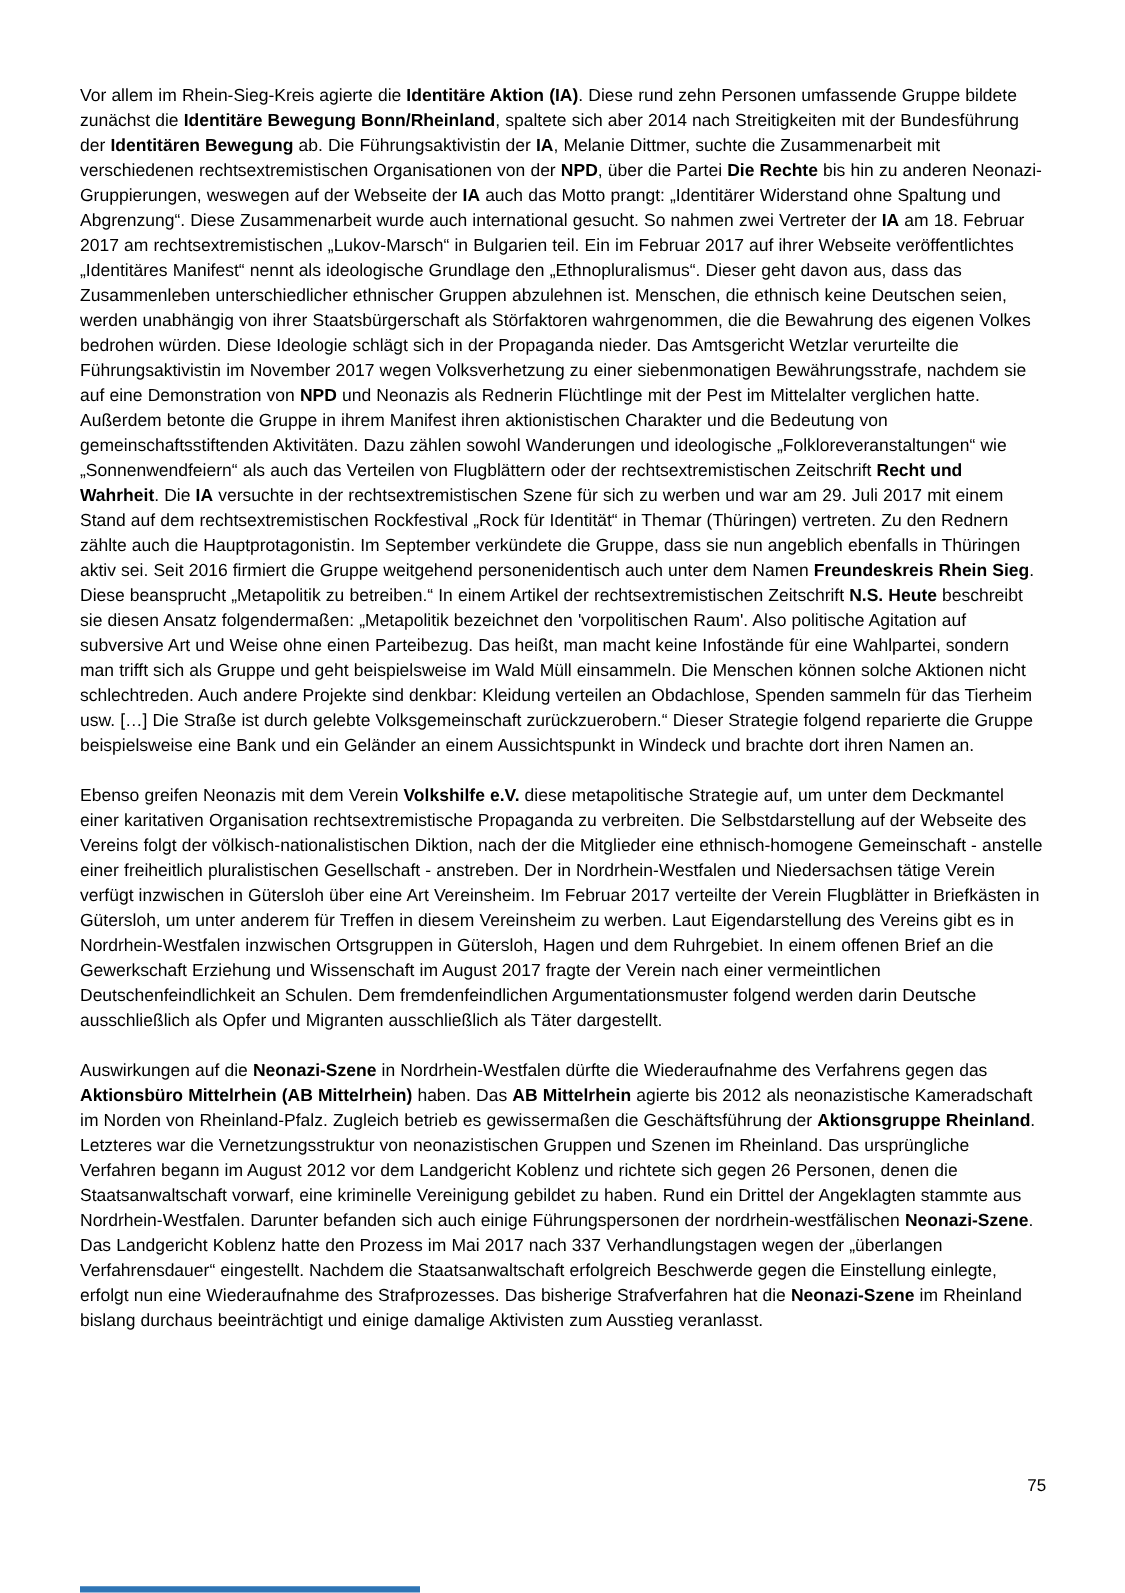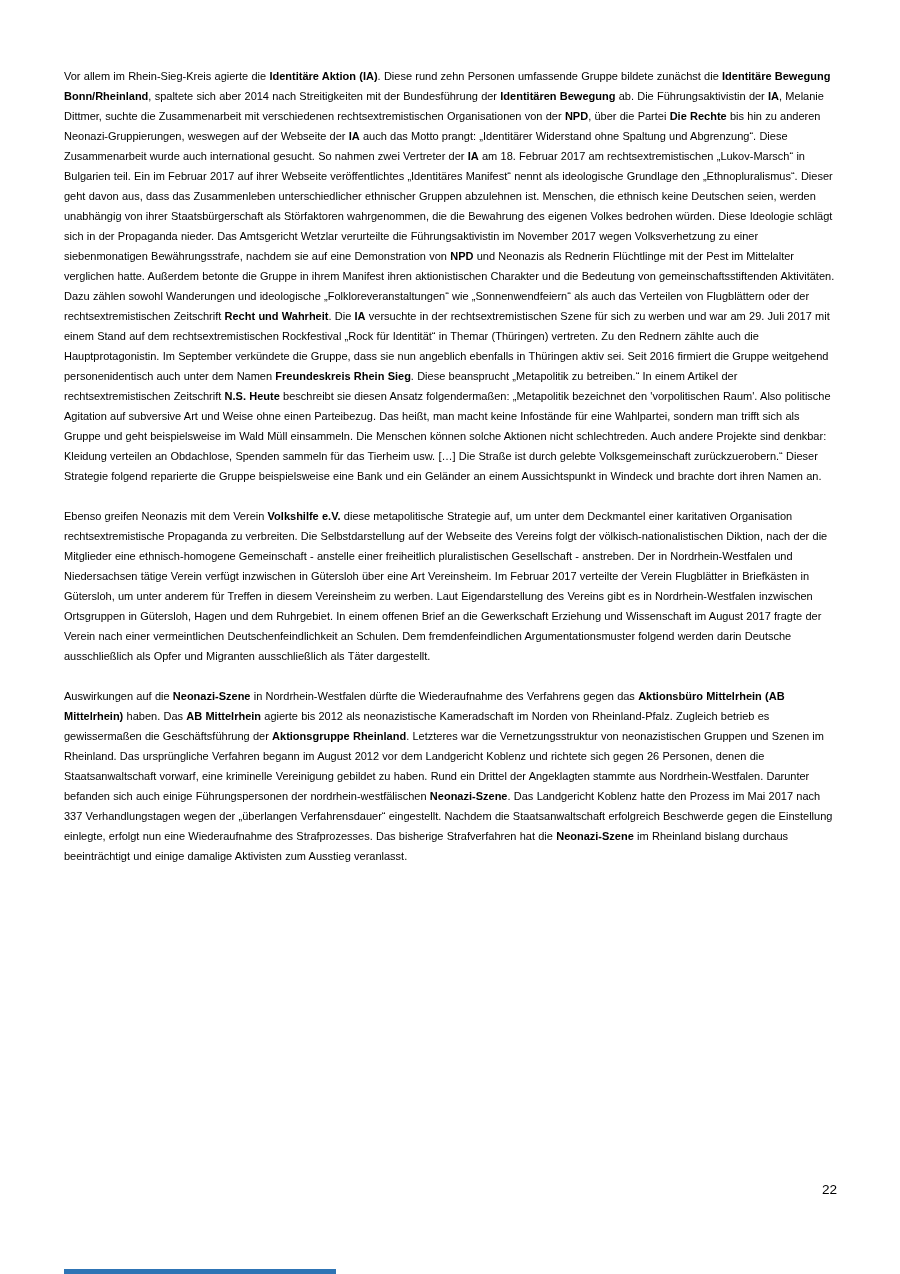--- a/index.html
+++ b/index.html
@@ -16,21 +16,21 @@
     color: #000000;
   }
   .doc-body {
     position: absolute;
     left: 64px;
     top: 66px;
     width: 773px;
   }
   .para {
     margin: 0 0 20px 0;
-    font-size: 11px;
+    font-size: 14px;
     line-height: 20px;
     text-align: left;
     color: #000000;
     letter-spacing: 0;
     word-spacing: 0.2px;
   }
   .para b {
     font-weight: bold;
   }
   .page-footer {
@@ -57,17 +57,17 @@
 <body style="background: rgb(255, 255, 255); color: rgb(0, 0, 0);">
 
 <main>
   <section class="doc-body" id="doc-body">
       <p class="para"><span>Vor allem im Rhein-Sieg-Kreis agierte die </span><b>Identitäre Aktion (IA)</b><span>. Diese rund zehn Personen umfassende Gruppe bildete zunächst die </span><b>Identitäre Bewegung Bonn/Rheinland</b><span>, spaltete sich aber 2014 nach Streitigkeiten mit der Bundesführung der </span><b>Identitären Bewegung</b><span> ab. Die Führungsaktivistin der </span><b>IA</b><span>, Melanie Dittmer, suchte die Zusammenarbeit mit verschiedenen rechtsextremistischen Organisationen von der </span><b>NPD</b><span>, über die Partei </span><b>Die Rechte</b><span> bis hin zu anderen Neonazi-Gruppierungen, weswegen auf der Webseite der </span><b>IA</b><span> auch das Motto prangt: „Identitärer Widerstand ohne Spaltung und Abgrenzung“. Diese Zusammenarbeit wurde auch international gesucht. So nahmen zwei Vertreter der </span><b>IA</b><span> am 18. Februar 2017 am rechtsextremistischen „Lukov-Marsch“ in Bulgarien teil. Ein im Februar 2017 auf ihrer Webseite veröffentlichtes „Identitäres Manifest“ nennt als ideologische Grundlage den „Ethnopluralismus“. Dieser geht davon aus, dass das Zusammenleben unterschiedlicher ethnischer Gruppen abzulehnen ist. Menschen, die ethnisch keine Deutschen seien, werden unabhängig von ihrer Staatsbürgerschaft als Störfaktoren wahrgenommen, die die Bewahrung des eigenen Volkes bedrohen würden. Diese Ideologie schlägt sich in der Propaganda nieder. Das Amtsgericht Wetzlar verurteilte die Führungsaktivistin im November 2017 wegen Volksverhetzung zu einer siebenmonatigen Bewährungsstrafe, nachdem sie auf eine Demonstration von </span><b>NPD</b><span> und Neonazis als Rednerin Flüchtlinge mit der Pest im Mittelalter verglichen hatte. Außerdem betonte die Gruppe in ihrem Manifest ihren aktionistischen Charakter und die Bedeutung von gemeinschaftsstiftenden Aktivitäten. Dazu zählen sowohl Wanderungen und ideologische „Folkloreveranstaltungen“ wie „Sonnenwendfeiern“ als auch das Verteilen von Flugblättern oder der rechtsextremistischen Zeitschrift </span><b>Recht und Wahrheit</b><span>. Die </span><b>IA</b><span> versuchte in der rechtsextremistischen Szene für sich zu werben und war am 29. Juli 2017 mit einem Stand auf dem rechtsextremistischen Rockfestival „Rock für Identität“ in Themar (Thüringen) vertreten. Zu den Rednern zählte auch die Hauptprotagonistin. Im September verkündete die Gruppe, dass sie nun angeblich ebenfalls in Thüringen aktiv sei. Seit 2016 firmiert die Gruppe weitgehend personenidentisch auch unter dem Namen </span><b>Freundeskreis Rhein Sieg</b><span>. Diese beansprucht „Metapolitik zu betreiben.“ In einem Artikel der rechtsextremistischen Zeitschrift </span><b>N.S. Heute</b><span> beschreibt sie diesen Ansatz folgendermaßen: „Metapolitik bezeichnet den 'vorpolitischen Raum'. Also politische Agitation auf subversive Art und Weise ohne einen Parteibezug. Das heißt, man macht keine Infostände für eine Wahlpartei, sondern man trifft sich als Gruppe und geht beispielsweise im Wald Müll einsammeln. Die Menschen können solche Aktionen nicht schlechtreden. Auch andere Projekte sind denkbar: Kleidung verteilen an Obdachlose, Spenden sammeln für das Tierheim usw. […] Die Straße ist durch gelebte Volksgemeinschaft zurückzuerobern.“ Dieser Strategie folgend reparierte die Gruppe beispielsweise eine Bank und ein Geländer an einem Aussichtspunkt in Windeck und brachte dort ihren Namen an.</span></p>
       <p class="para"><span>Ebenso greifen Neonazis mit dem Verein </span><b>Volkshilfe e.V.</b><span> diese metapolitische Strategie auf, um unter dem Deckmantel einer karitativen Organisation rechtsextremistische Propaganda zu verbreiten. Die Selbstdarstellung auf der Webseite des Vereins folgt der völkisch-nationalistischen Diktion, nach der die Mitglieder eine ethnisch-homogene Gemeinschaft - anstelle einer freiheitlich pluralistischen Gesellschaft - anstreben. Der in Nordrhein-Westfalen und Niedersachsen tätige Verein verfügt inzwischen in Gütersloh über eine Art Vereinsheim. Im Februar 2017 verteilte der Verein Flugblätter in Briefkästen in Gütersloh, um unter anderem für Treffen in diesem Vereinsheim zu werben. Laut Eigendarstellung des Vereins gibt es in Nordrhein-Westfalen inzwischen Ortsgruppen in Gütersloh, Hagen und dem Ruhrgebiet. In einem offenen Brief an die Gewerkschaft Erziehung und Wissenschaft im August 2017 fragte der Verein nach einer vermeintlichen Deutschenfeindlichkeit an Schulen. Dem fremdenfeindlichen Argumentationsmuster folgend werden darin Deutsche ausschließlich als Opfer und Migranten ausschließlich als Täter dargestellt.</span></p>
       <p class="para"><span>Auswirkungen auf die </span><b>Neonazi-Szene</b><span> in Nordrhein-Westfalen dürfte die Wiederaufnahme des Verfahrens gegen das </span><b>Aktionsbüro Mittelrhein (AB Mittelrhein)</b><span> haben. Das </span><b>AB Mittelrhein</b><span> agierte bis 2012 als neonazistische Kameradschaft im Norden von Rheinland-Pfalz. Zugleich betrieb es gewissermaßen die Geschäftsführung der </span><b>Aktionsgruppe Rheinland</b><span>. Letzteres war die Vernetzungsstruktur von neonazistischen Gruppen und Szenen im Rheinland. Das ursprüngliche Verfahren begann im August 2012 vor dem Landgericht Koblenz und richtete sich gegen 26 Personen, denen die Staatsanwaltschaft vorwarf, eine kriminelle Vereinigung gebildet zu haben. Rund ein Drittel der Angeklagten stammte aus Nordrhein-Westfalen. Darunter befanden sich auch einige Führungspersonen der nordrhein-westfälischen </span><b>Neonazi-Szene</b><span>. Das Landgericht Koblenz hatte den Prozess im Mai 2017 nach 337 Verhandlungstagen wegen der „überlangen Verfahrensdauer“ eingestellt. Nachdem die Staatsanwaltschaft erfolgreich Beschwerde gegen die Einstellung einlegte, erfolgt nun eine Wiederaufnahme des Strafprozesses. Das bisherige Strafverfahren hat die </span><b>Neonazi-Szene</b><span> im Rheinland bislang durchaus beeinträchtigt und einige damalige Aktivisten zum Ausstieg veranlasst.</span></p>
     </section>
 
   <footer class="page-footer">
-    <span class="page-number">22</span>
+    <span class="page-number">75</span>
   </footer>
 
   <div class="bottom-accent-bar" id="accent-bar" style="background: rgb(46, 116, 181);"></div>
 </main>
 
 </body></html>

